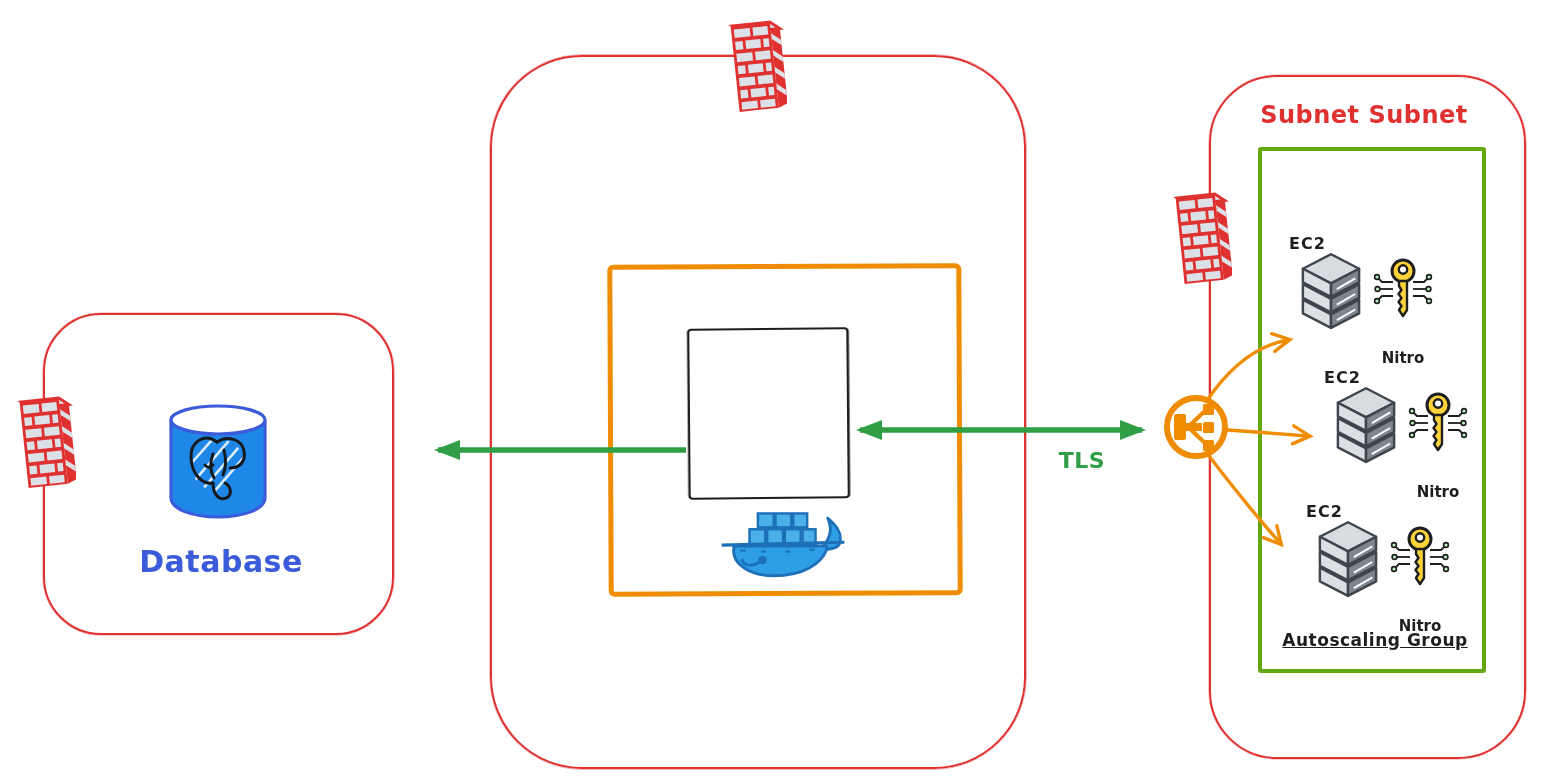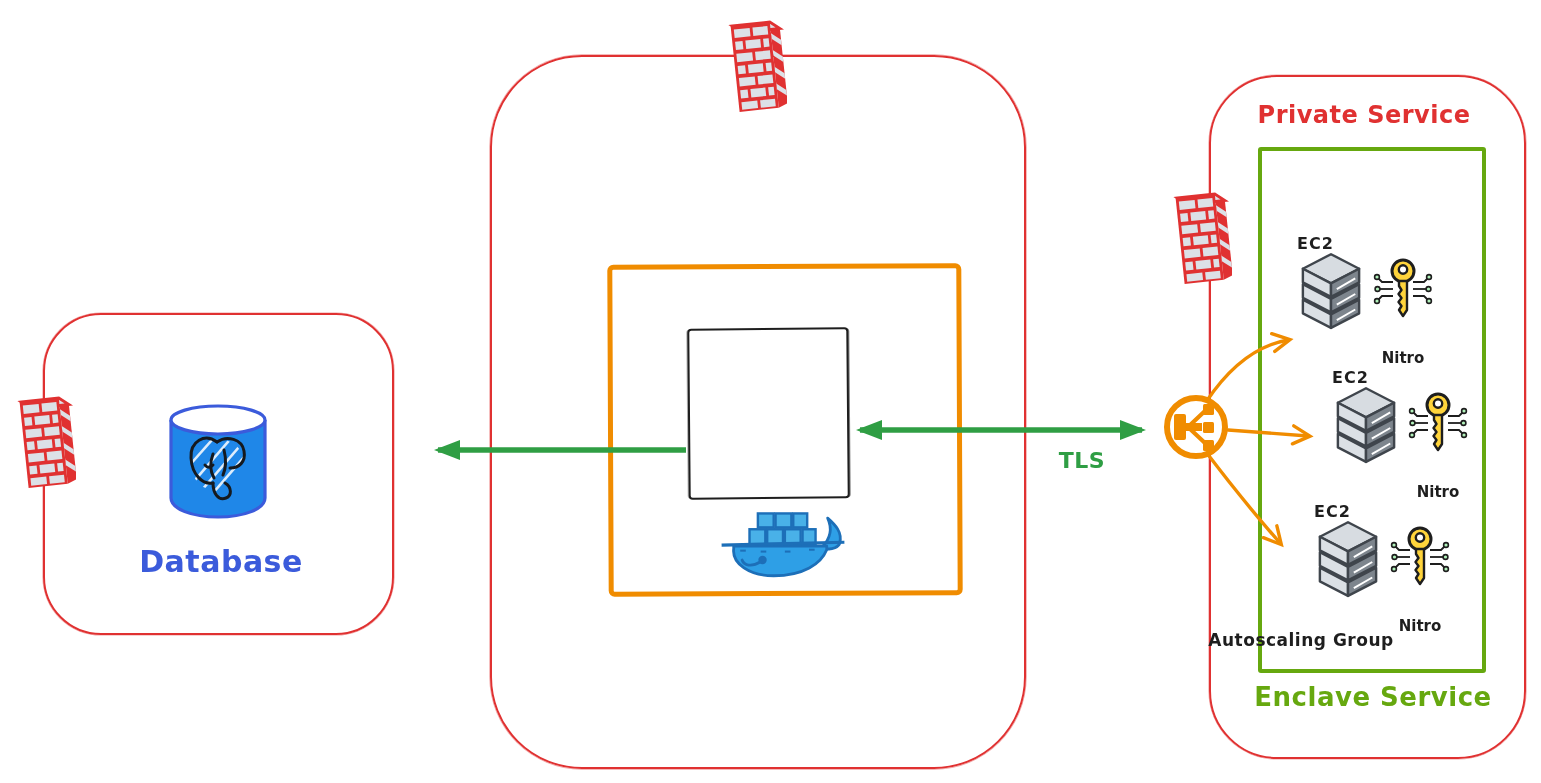--- a/index.html
+++ b/index.html
@@ -30,27 +30,27 @@
   #api-node{left:688px;top:328px;width:157px;height:167px;border:2.6px solid var(--ink);border-radius:4px;transform:rotate(-.5deg);box-shadow:2px 0 0 -1px rgba(30,30,30,.55), -2px 0 0 -1px rgba(30,30,30,.35);background:#fff;}
   #enclave-box{left:1258px;top:147px;width:220px;height:518px;border:4.5px solid var(--enclave-green);border-radius:3px;}
 
   
   .hand{letter-spacing:.5px;}
   #database-label{left:221px;top:544px;font-size:30px;font-weight:600;color:var(--database-label-blue);text-align:center;}
   #api-label{left:766px;top:392px;font-size:47px;font-weight:700;color:var(--ink);font-style:italic;}
   #tls-label{left:1082px;top:448px;font-size:22px;font-weight:600;color:var(--arrow-green);}
   #private-subnet-label{left:1364px;top:101px;font-size:24px;font-weight:600;color:var(--boundary-red);}
   #enclave-service-label{left:1373px;top:682px;font-size:26px;font-weight:600;color:var(--enclave-green);}
-  #autoscaling-label{left:1301px;top:630px;font-size:17px;font-weight:600;color:var(--ink);}
+  #autoscaling-label{left:1375px;top:630px;font-size:17px;font-weight:600;color:var(--ink);text-decoration:underline;}
   .ec2-label{font-size:16px;font-weight:700;color:var(--ink);letter-spacing:1px;}
   .nitro-label{font-size:15px;font-weight:600;color:var(--ink);margin-top:27px;}
 
   
   .instance{width:158px;height:108px;}
-  .instance .ec2-label{position:absolute;left:12px;top:0;}
+  .instance .ec2-label{position:absolute;left:4px;top:0;}
   .instance .server{position:absolute;left:14px;top:17px;width:64px;height:84px;}
   .instance .key{position:absolute;left:82px;top:24px;width:72px;height:62px;}
   .instance .nitro-label{position:absolute;left:118px;top:88px;transform:translateX(-50%);}
   #instance-1{left:1285px;top:234px;}
   #instance-2{left:1320px;top:368px;}
   #instance-3{left:1302px;top:502px;}
 
   .fw{width:60px;height:100px;}
   #firewall-db{left:16px;top:388px;}
   #firewall-api{left:727px;top:12px;}
@@ -225,22 +225,21 @@
         <path d="M24,48 h6"></path>
           <path d="M46,49 h6"></path>
           <path d="M72,49 h6"></path>
           <path d="M98,47 h6"></path>
       </g>
       <circle cx="48" cy="58" r="4.5" fill="#1d6fb8"></circle>
       <path d="M46,60 C36,66 28,64 26,58" stroke="#1d6fb8" stroke-width="3" fill="none" stroke-linecap="round"></path>
     </svg>
   </div>
 
-  <div class="abs ctr hand" id="private-subnet-label">Private Service</div>
-  <div class="abs ctr hand" id="enclave-service-label">Enclave Service</div>
+  <div class="abs ctr hand" id="private-subnet-label">Subnet Subnet</div>
   <div class="abs ctr hand" id="autoscaling-label">Autoscaling Group</div>
 
   <div class="abs instance" id="instance-1">
     <span class="ec2-label">EC2</span>
     <div class="server">
         <svg viewBox="0 0 66 84">
           <use href="#server-sym"></use>
         </svg>
       </div>
     <div class="key">

